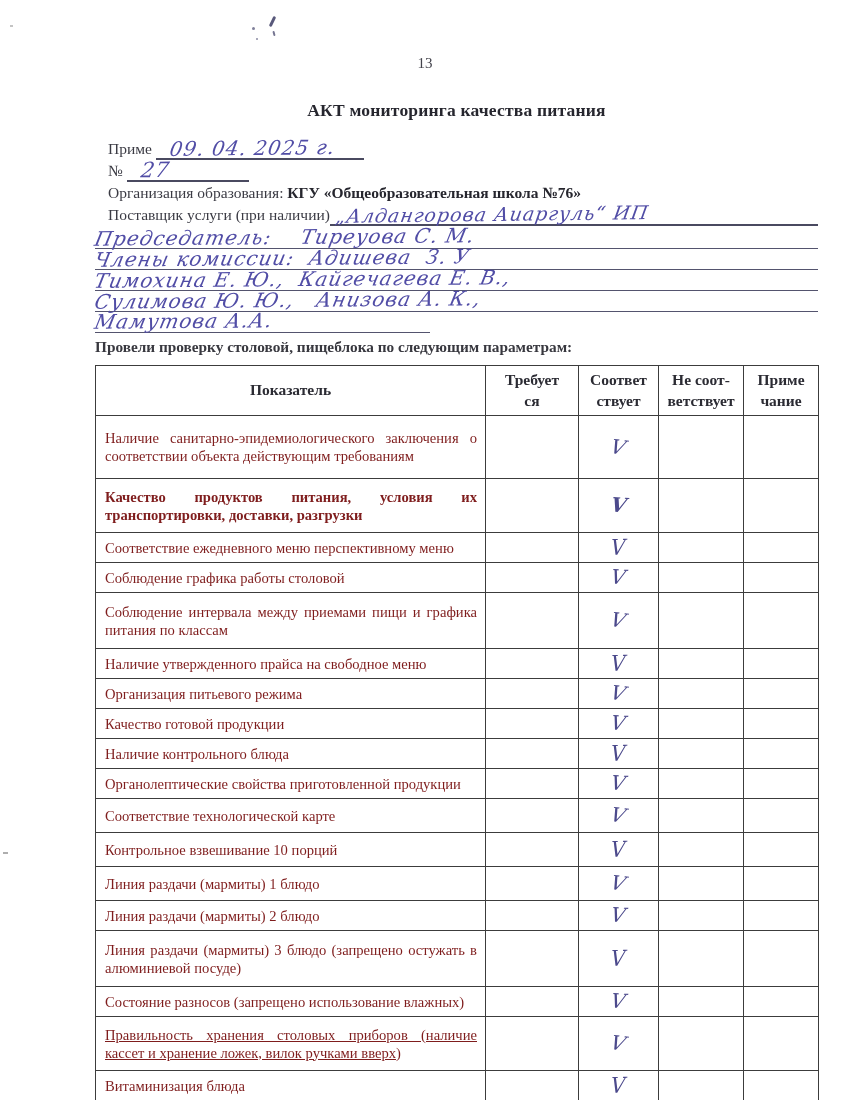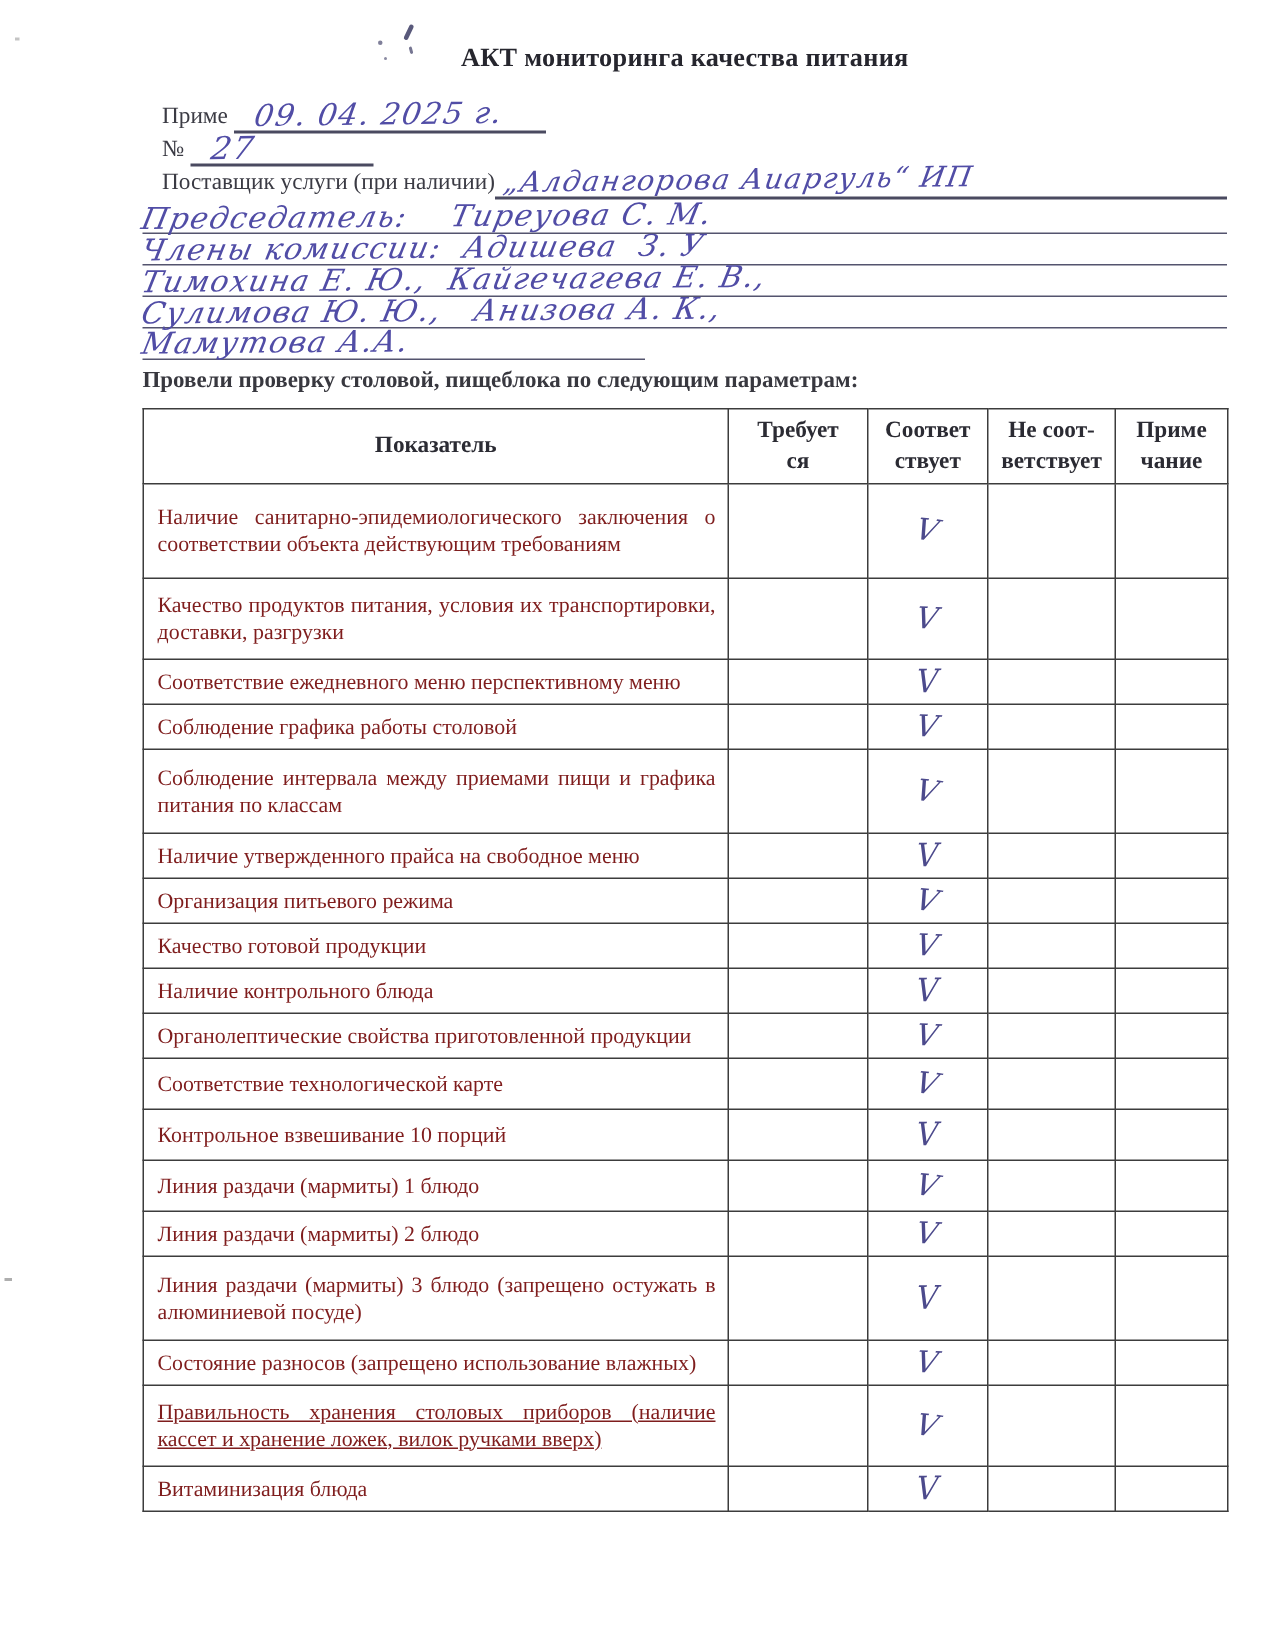--- a/index.html
+++ b/index.html
@@ -46,21 +46,21 @@
     white-space:pre;
   }
   .u {
     display:inline-block;
     border-bottom:2px solid #4a4a60;
     vertical-align:bottom;
     padding:0 0 0 14px;
   }
   .u-date { width:208px; font-size:20px; line-height:20px; }
   .u-num  { width:122px; font-size:21px; line-height:19px; }
-  .line-supplier { display:flex; }
+  .line-supplier { display:flex; align-items:flex-end; }
   .u-fill { flex:1; font-size:19px; line-height:19px; padding-left:6px; }
 
   .commission-block { margin-top:2px; }
   .hw-line {
     border-bottom:1.5px solid #54546e;
     font-size:20px;
     line-height:19.5px;
     height:21px;
     overflow:visible;
   }
@@ -92,21 +92,21 @@
   .checklist td.lbl {
     font-size:14.6px;
     line-height:18px;
     padding:5px 8px 5px 9px;
     text-align:justify;
     color:#7f1d1d;
   }
   .checklist td { height:30px; }
   .checklist td.c { text-align:center; }
   tbody tr:nth-child(1) td  { height:63px; }
-  tbody tr:nth-child(2) td  { height:54px; }
+  tbody tr:nth-child(2) td  { height:54px;font-weight:bold; }
   tbody tr:nth-child(5) td  { height:56px; }
   tbody tr:nth-child(11) td { height:34px; }
   tbody tr:nth-child(12) td { height:34px; }
   tbody tr:nth-child(13) td { height:34px; }
   tbody tr:nth-child(15) td { height:56px; }
   tbody tr:nth-child(17) td { height:54px;text-decoration:underline; }
 
   .mark {
     display:inline-block;
     font-family:"DejaVu Serif", serif;
@@ -133,32 +133,37 @@
 
 <div class="page">
 
   <span class="speck s1"></span>
   <span class="speck s2"></span>
   <span class="speck s3"></span>
   <span class="speck s4"></span>
   <span class="speck s5"></span>
   <span class="speck s6"></span>
 
+  <div class="page-number">13</div>
 
   <div class="content">
     <div class="title">АКТ мониторинга качества питания</div>
 
     <div class="form">
       <div class="line">
         <span class="label">Приме</span>
         <span class="u u-date"><span class="hw">09. 04. 2025 г.</span></span>
       </div>
       <div class="line">
         <span class="label">№</span>
         <span class="u u-num"><span class="hw">27</span></span>
+      </div>
+      <div class="line">
+        <span class="label">Организация образования:</span>
+        <span class="bold">КГУ «Общеобразовательная школа №76»</span>
       </div>
       <div class="line line-supplier">
         <span class="label">Поставщик услуги (при наличии)</span>
         <span class="u u-fill"><span class="hw">„Алдангорова Аиаргуль“ ИП</span></span>
       </div>
     </div>
 
     <div class="commission-block">
       <div class="hw-line"><span class="hw">Председатель:    Тиреуова С. М.</span></div>
       <div class="hw-line"><span class="hw">Члены комиссии:  Адишева  З. У</span></div>

